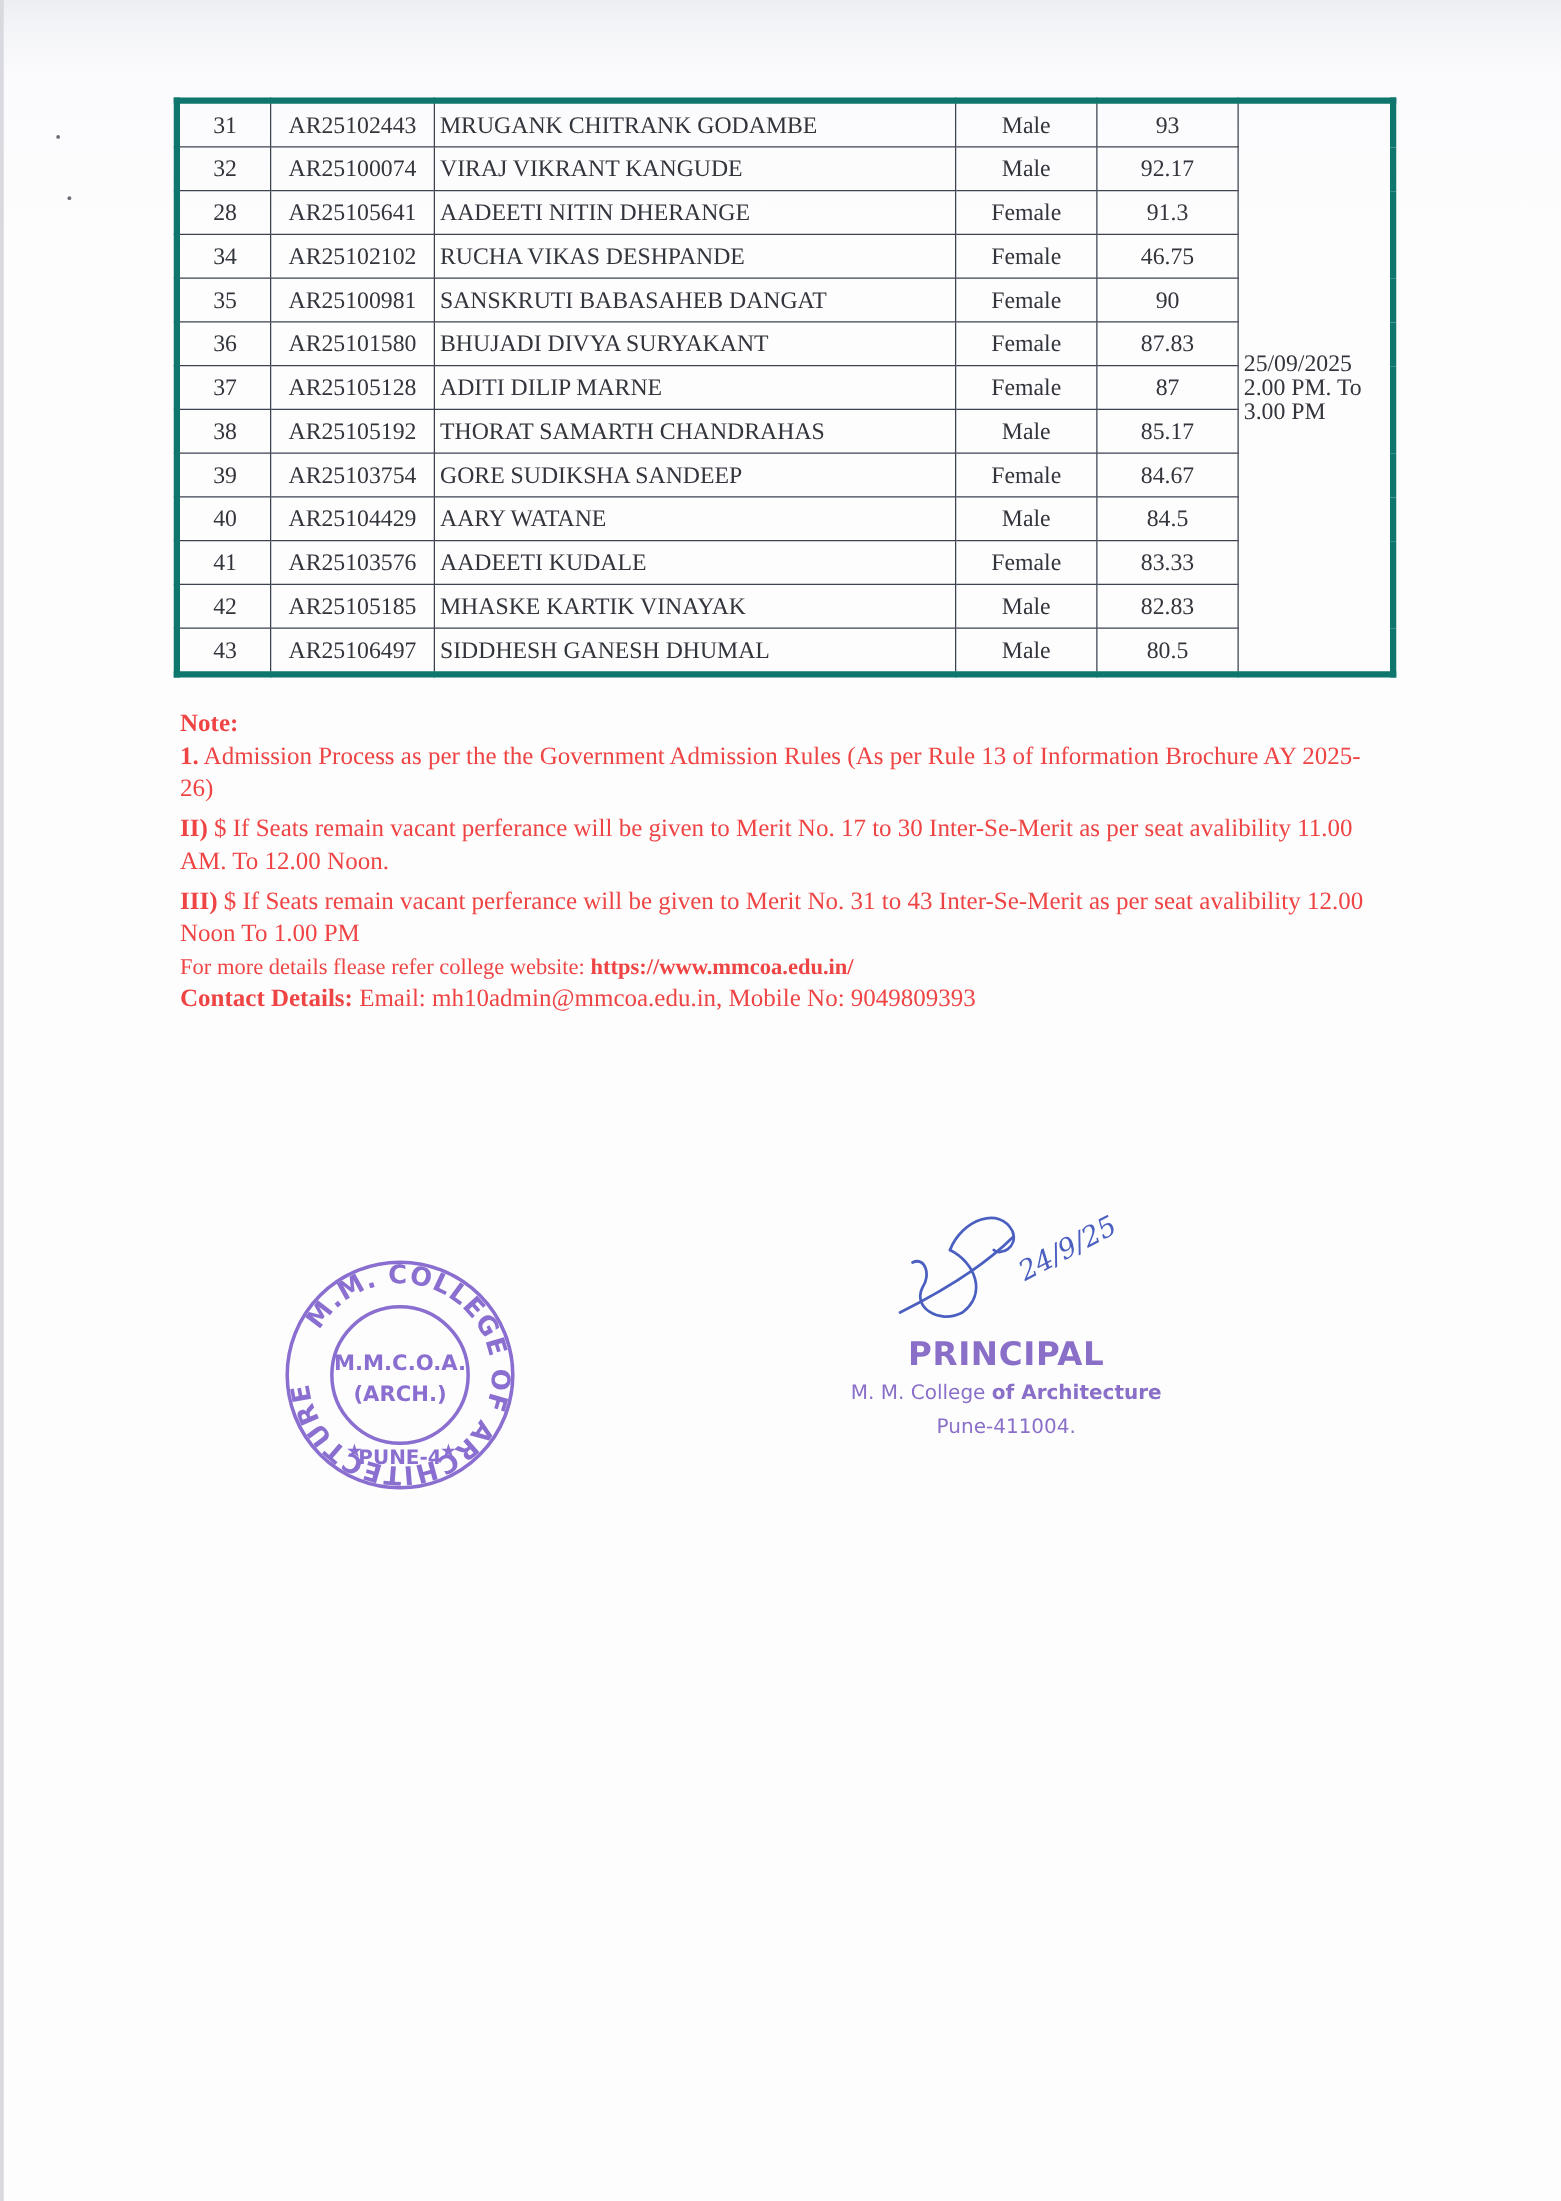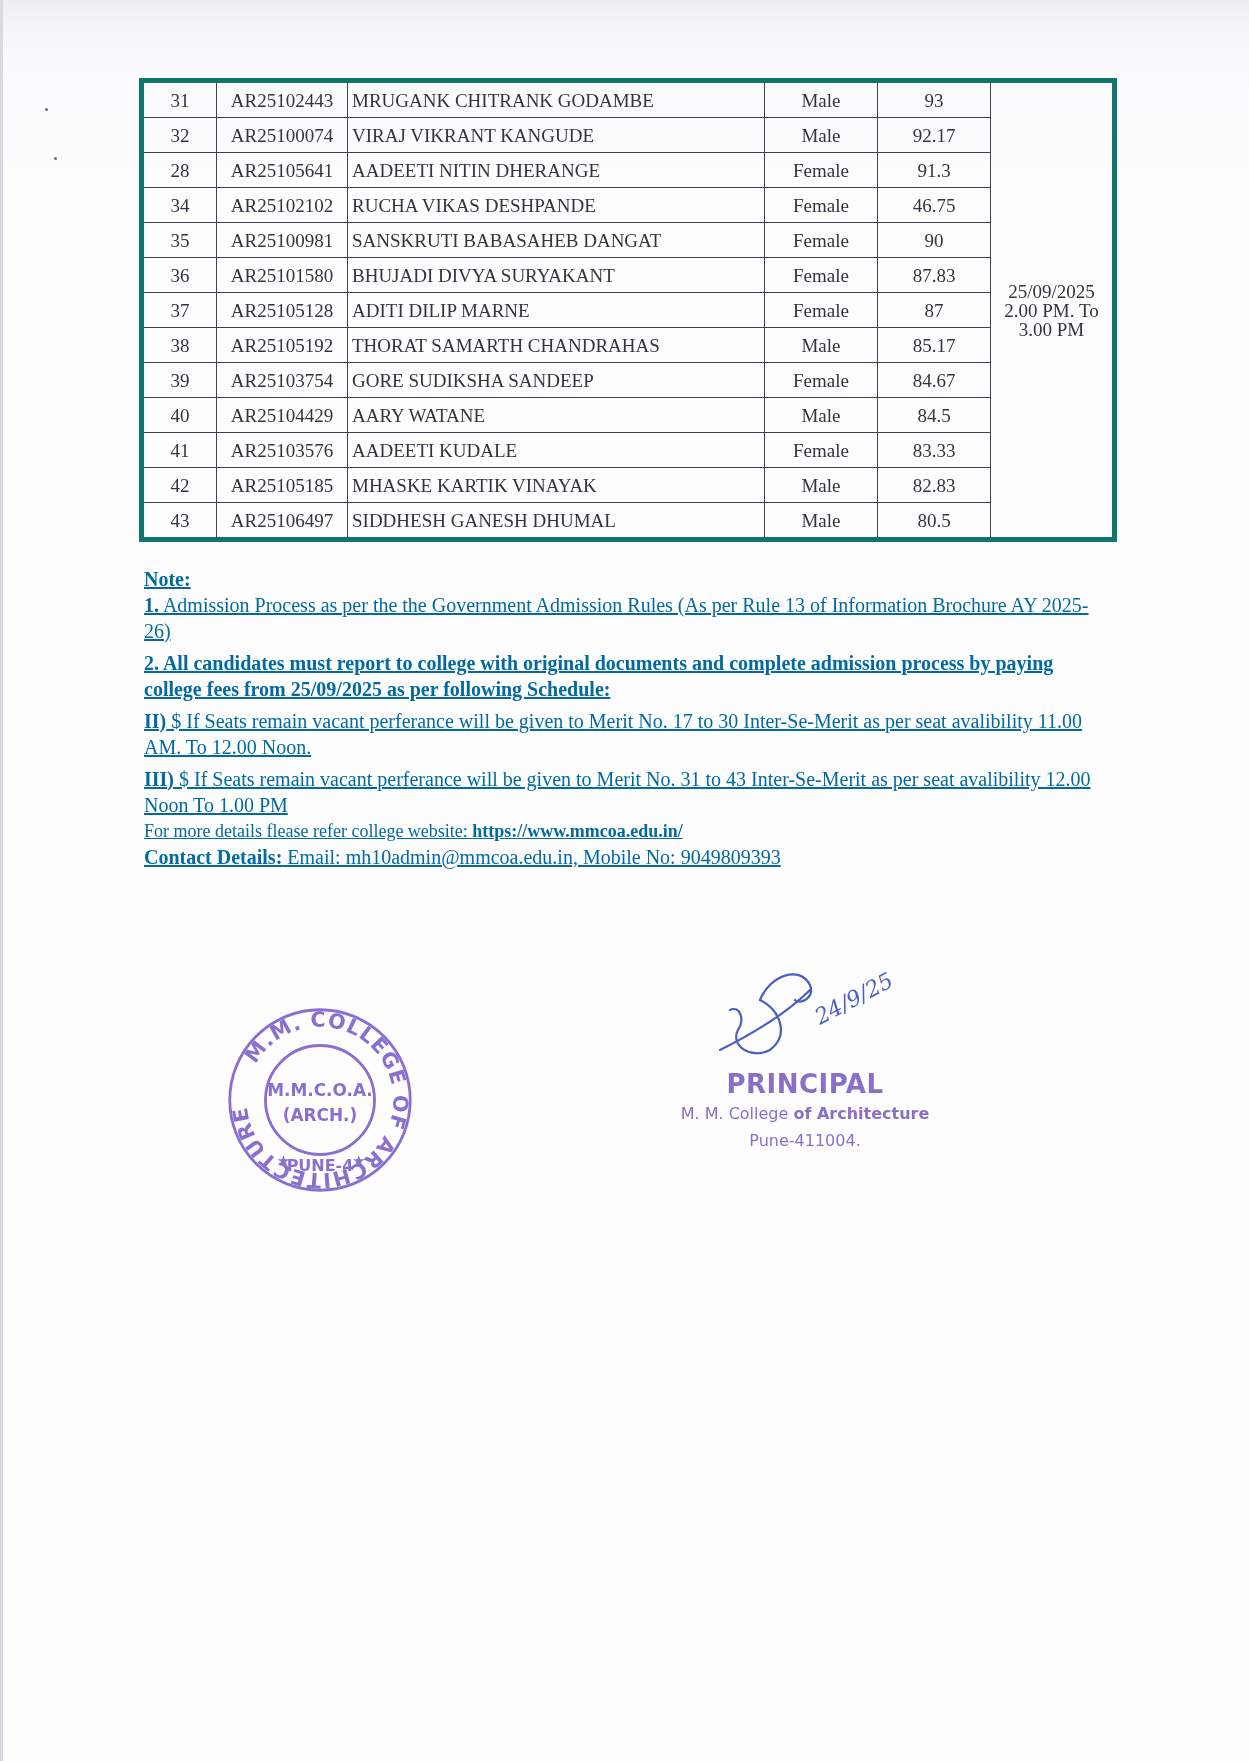--- a/index.html
+++ b/index.html
@@ -29,25 +29,25 @@
   table.merit td {
     border: 1.5px solid #3d4250;
     height: 34px; padding: 0 4px; line-height: 1;
     vertical-align: middle; color: #33353c;
   }
   td.c-no { width: 64px; text-align: center; }
   td.c-app { width: 122px; text-align: center; }
   td.c-name { width: 408px; text-align: left; }
   td.c-gender { width: 104px; text-align: center; padding-top: 6px; }
   td.c-score { width: 104px; text-align: center; padding-top: 4px; }
-  td.c-slot { text-align: center; vertical-align: top; padding-top: 192px; line-height: 24px; font-size: 19px; }
+  td.c-slot { text-align: left; vertical-align: top; padding-top: 192px; line-height: 24px; font-size: 19px; }
 
   .notes {
     position: absolute; left: 144px; top: 566px; width: 960px;
-    font-size: 20px; line-height: 26px; color: #0369a1; text-decoration: underline;
+    font-size: 20px; line-height: 26px; color: #ef4444;
   }
   .notes p { margin: 0; }
   .notes b { font-weight: bold; }
   .notes .gap { margin-top: 6px; }
   .footer-line { font-size: 18px; margin-top: 8px; }
   .footer-line + .footer-line { margin-top: 0; font-size: 20px; }
   .url { font-weight: bold; }
 
   .stamp {
     position: absolute; left: 226px; top: 1006px; width: 188px; height: 188px;
@@ -167,21 +167,20 @@
         <td class="c-name">SIDDHESH GANESH DHUMAL</td>
         <td class="c-gender">Male</td>
         <td class="c-score">80.5</td>
       </tr>
     </tbody>
 </table>
 
 <div class="notes">
   <p><b>Note:</b></p>
   <p><b>1.</b><span> Admission Process as per the the Government Admission Rules (As per Rule 13 of Information Brochure AY 2025-26)</span></p>
-  <p class="gap"><b>2. All candidates must report to college with original documents and complete admission process by paying college fees from  25/09/2025 as per following Schedule:</b></p>
   <p class="gap"><b>II)</b><span> $ If Seats remain vacant perferance will be given to Merit No. 17 to 30 Inter-Se-Merit as per seat avalibility 11.00 AM. To 12.00 Noon.</span></p>
   <p class="gap"><b>III)</b><span> $ If Seats remain vacant perferance will be given to Merit No. 31 to 43 Inter-Se-Merit as per seat avalibility 12.00 Noon To 1.00 PM</span></p>
   <p class="footer-line">
     <span>For more details flease refer college website: </span><a class="url">https://www.mmcoa.edu.in/</a>
   </p>
   <p class="footer-line">
     <b>Contact Details:</b><span> Email: mh10admin@mmcoa.edu.in,  Mobile No: 9049809393</span>
   </p>
 </div>
 

